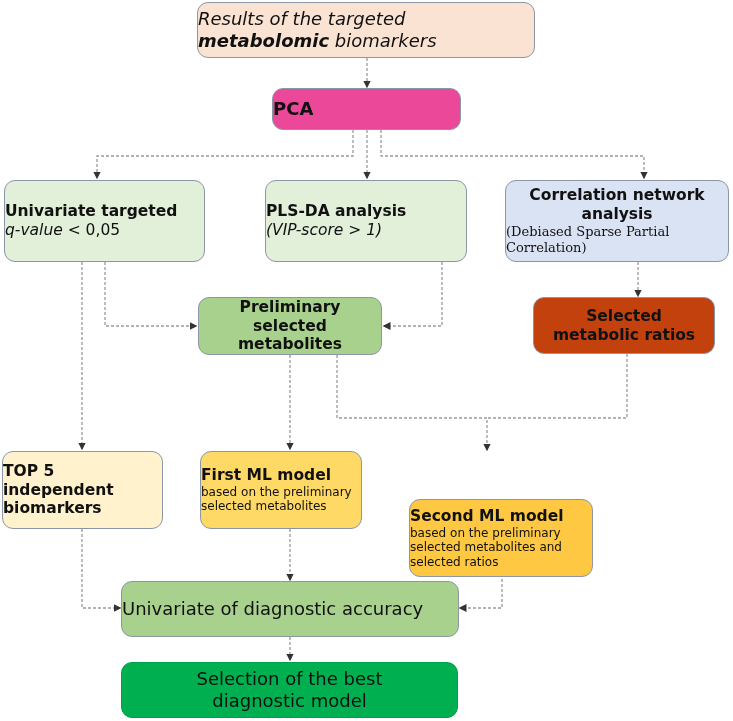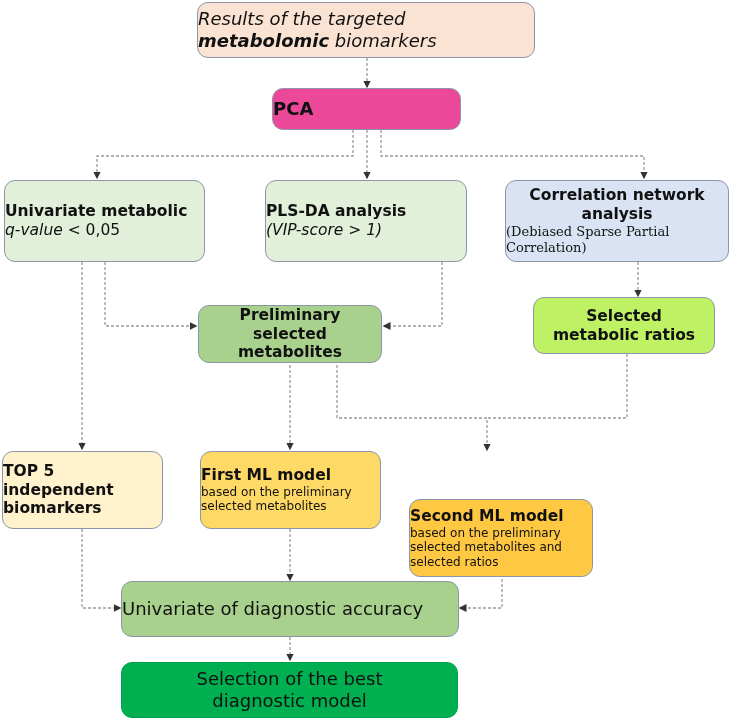--- a/index.html
+++ b/index.html
@@ -44,50 +44,50 @@
 <div class="box" style="left:197px; top:2px; width:338px; height:56px; background:#fbe3d4; font-size:18px;">
   <div class="i">Results of the targeted</div>
   <div class="i"><span class="b">metabolomic</span><span> biomarkers</span></div>
 </div>
 
 <div class="box" style="left:272px; top:88px; width:189px; height:42px; background:#ec4899; font-size:18px;">
   <div class="b">PCA</div>
 </div>
 
 <div class="box" style="left:4px; top:180px; width:201px; height:82px; background:#e2efd9; font-size:15.5px;">
-  <div class="b">Univariate metabolic</div>
+  <div class="b">Univariate targeted</div>
   <div><span class="i">q-value</span><span> &lt; 0,05</span></div>
 </div>
 
 <div class="box" style="left:265px; top:180px; width:202px; height:82px; background:#e2efd9; font-size:15.5px;">
   <div class="b">PLS-DA analysis</div>
   <div class="i">(VIP-score &gt; 1)</div>
 </div>
 
 <div class="box" style="left:505px; top:180px; width:224px; height:82px; background:#dae3f3; font-size:15.5px;">
   <div class="b" style="padding:0 14px;">Correlation network analysis</div>
   <div class="serif" style="font-size:13px;">(Debiased Sparse Partial</div>
   <div class="serif" style="font-size:13px;">Correlation)</div>
 </div>
 
-<div class="box" style="left:198px; top:305px; width:184px; height:58px; background:#a9d18e; font-size:15.5px;">
+<div class="box" style="left:198px; top:297px; width:184px; height:58px; background:#a9d18e; font-size:15.5px;">
   <div class="b" style="padding:0 10px;">Preliminary selected metabolites</div>
 </div>
 
-<div class="box" style="left:533px; top:297px; width:182px; height:57px; background:#bef264; font-size:15.5px;">
+<div class="box" style="left:533px; top:297px; width:182px; height:57px; background:#c2410c; font-size:15.5px;">
   <div class="b" style="padding:0 12px;">Selected metabolic ratios</div>
 </div>
 
 <div class="box" style="left:2px; top:451px; width:161px; height:78px; background:#fff2cc; font-size:15.5px;">
   <div class="b">TOP 5</div>
   <div class="b">independent</div>
   <div class="b">biomarkers</div>
 </div>
 
-<div class="box" style="left:200px; top:451px; width:181px; height:78px; background:#ffd966; font-size:15.5px;">
+<div class="box" style="left:200px; top:451px; width:162px; height:78px; background:#ffd966; font-size:15.5px;">
   <div class="b">First ML model</div>
   <div style="font-size:12px;">based on the preliminary</div>
   <div style="font-size:12px;">selected metabolites</div>
 </div>
 
 <div class="box" style="left:409px; top:451px; width:184px; height:78px; background:#ffc843; font-size:15.5px;margin-top:48px;">
   <div class="b">Second ML model</div>
   <div style="font-size:12px;">based on the preliminary</div>
   <div style="font-size:12px;">selected metabolites and</div>
   <div style="font-size:12px;">selected ratios</div>

